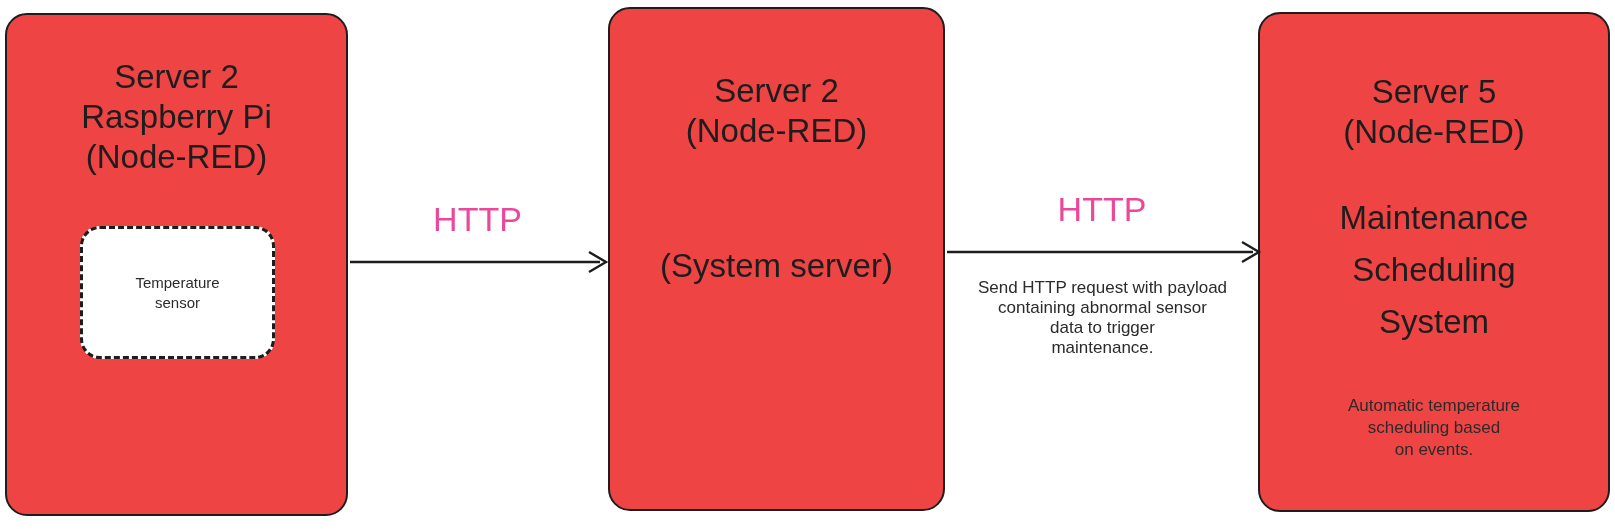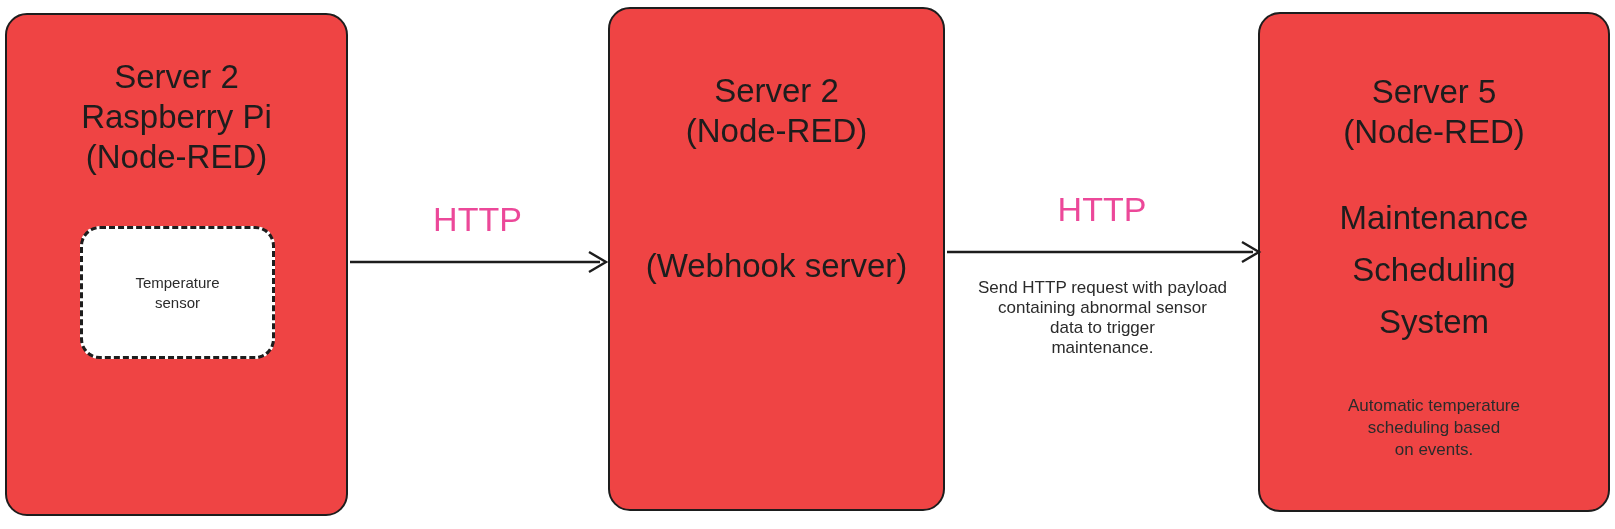--- a/index.html
+++ b/index.html
@@ -132,21 +132,21 @@
 
     <div class="inner-node" style="left:73px; top:211px; width:195px; height:133px;">
       <div class="inner-label">Temperature
 sensor</div>
     </div>
   </div>
 
   <div class="node" style="left:608px; top:7px; width:337px; height:504px;">
     <div class="node-title" style="top:62px;">Server 2
 (Node-RED)</div>
-    <div class="node-sub" style="top:231px;">(Webhook server)</div>
+    <div class="node-sub" style="top:231px;">(System server)</div>
   </div>
 
   <div class="node" style="left:1258px; top:12px; width:352px; height:500px;">
     <div class="node-title" style="top:58px;">Server 5
 (Node-RED)</div>
     <div class="node-sub" style="top:178px;">Maintenance
 Scheduling
 System</div>
     <div class="node-note" style="top:381px;">Automatic temperature
 scheduling based

